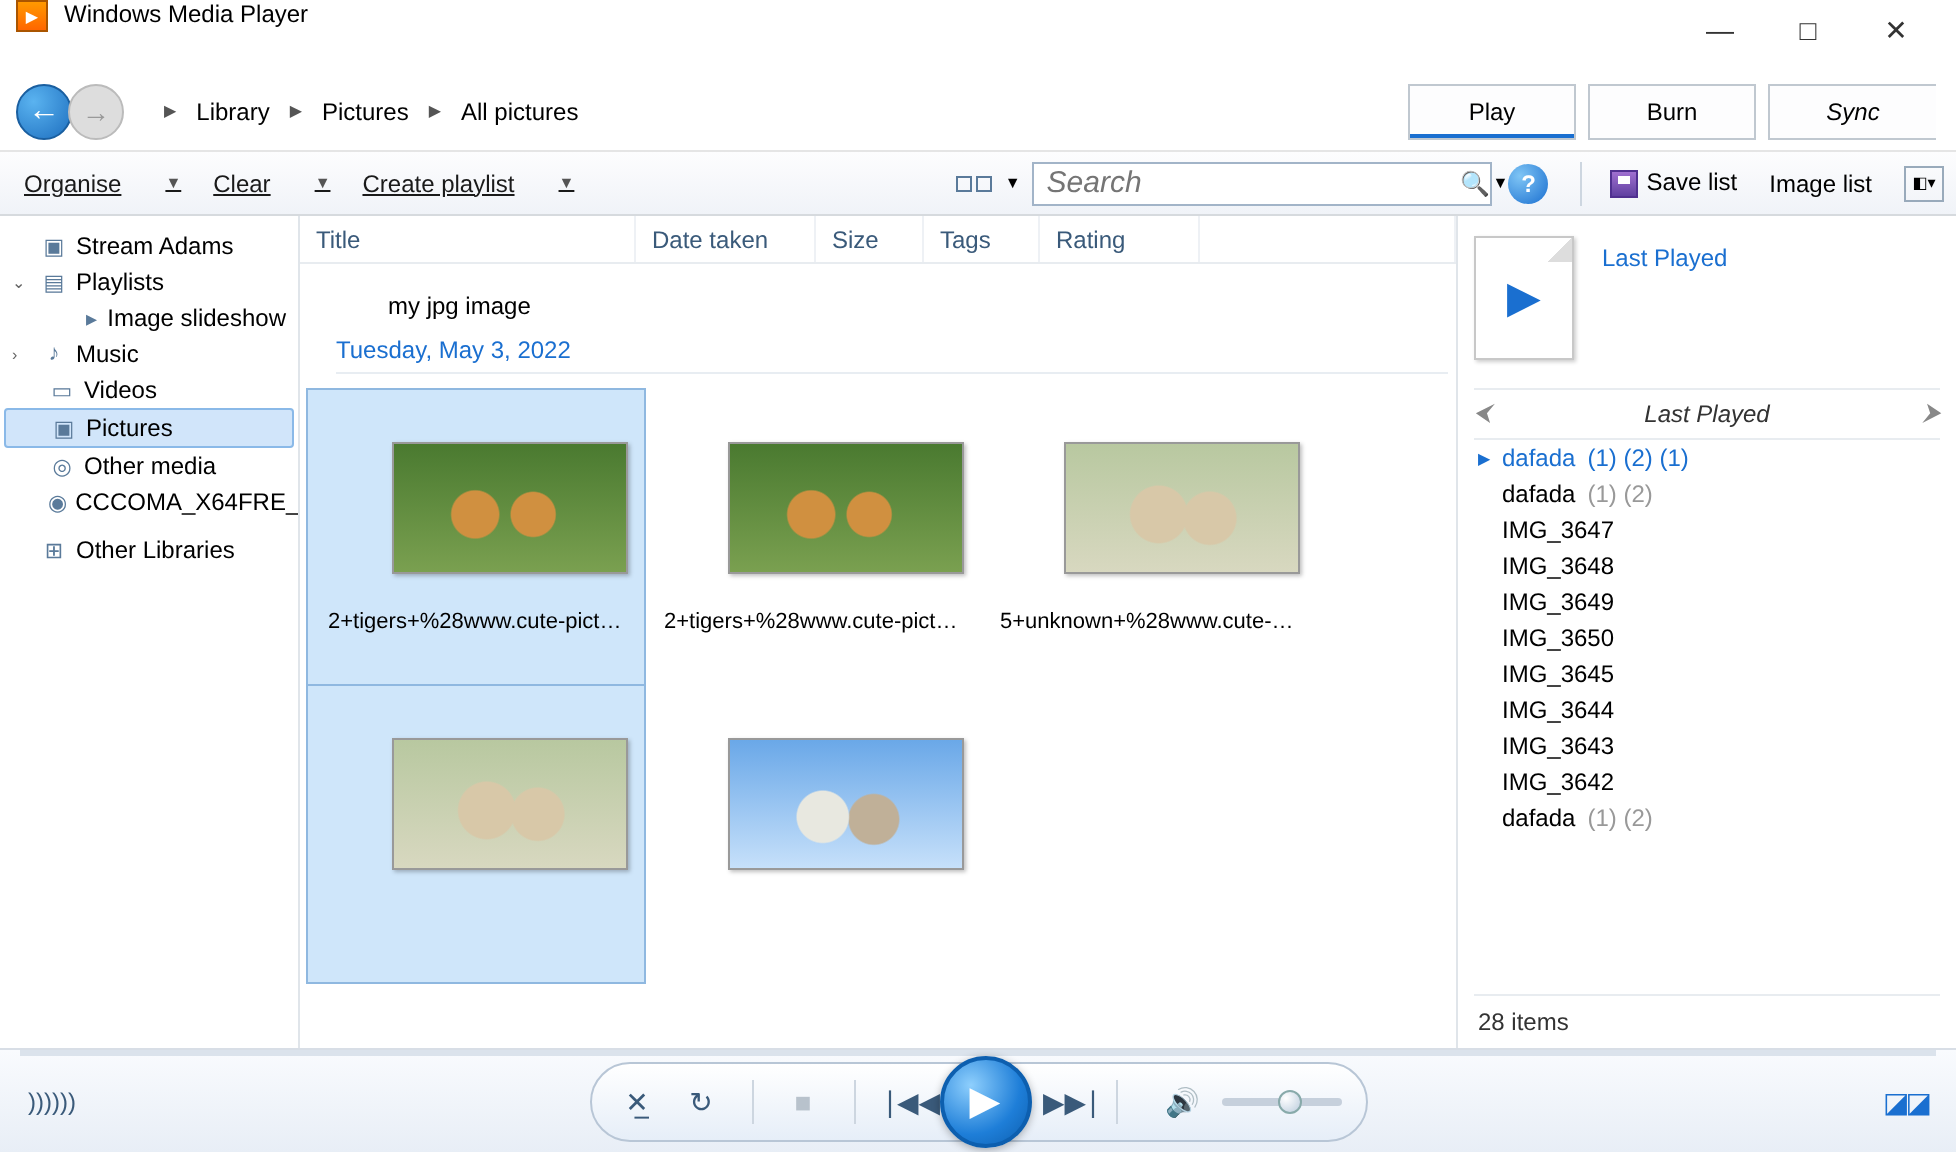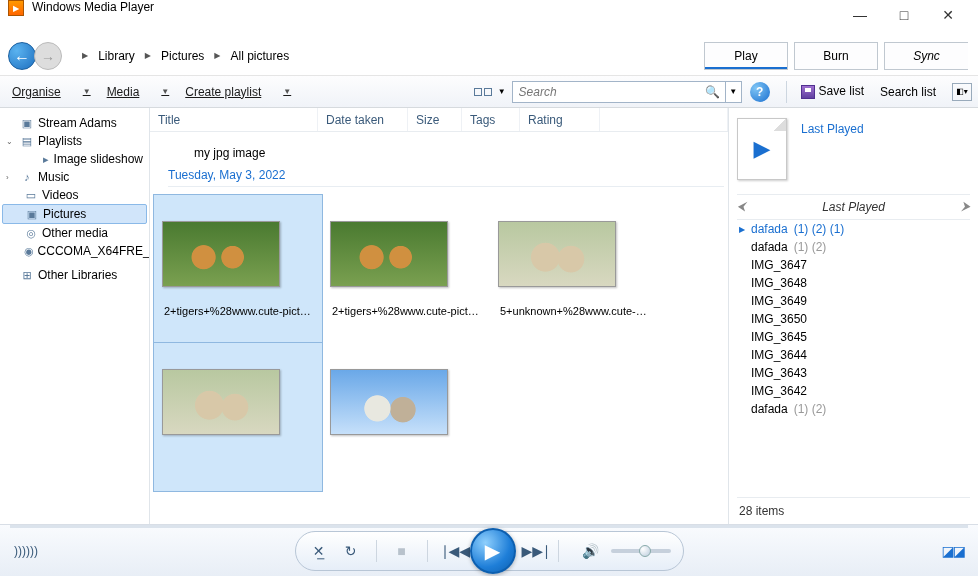--- a/index.html
+++ b/index.html
@@ -23,21 +23,21 @@
     .mode-tabs { display:flex; gap:6px; margin-right:2px; }
     .mode-tab { width:84px; height:28px; display:flex; align-items:center; justify-content:center; border:1px solid #c0c8d0; background:#fdfdfe; font-size:12px; }
     .mode-tab:last-child { border-right:none;font-style:italic; }
     .mode-tab.active { box-shadow: inset 0 -2px 0 #1a6fd0; }
     
     
     .toolbar { height:32px; background:linear-gradient(#fdfdfe,#f0f3f8); border-bottom:1px solid #d6dade; display:flex; align-items:center; padding:0 6px; gap:4px; }
     .tool-item { display:flex; align-items:center; gap:20px; padding:3px 6px; font-size:12px; color:#1a1a1a;text-decoration:underline; }
     .tool-item .caret { font-size:8px; color:#555; margin-left:2px; }
     .search-box { margin-left:auto; display:flex; align-items:center; border:1px solid #a2b4c8; background:#fff; height:22px; width:230px; }
-    .search-box input { border:none; outline:none; flex:1; font-size:12px; font-style:italic; color:#ec4899; padding:0 6px; }
+    .search-box input { border:none; outline:none; flex:1; font-size:15px; font-style:italic; color:#ec4899; padding:0 6px; }
     .search-btn { width:24px; display:flex; align-items:center; justify-content:center; color:#1a6fd0; }
     .search-caret { width:16px; border-left:1px solid #a2b4c8; display:flex; align-items:center; justify-content:center; height:100%; font-size:8px; }
     .help-btn { width:20px; height:20px; border-radius:50%; background:radial-gradient(circle at 30% 30%, #7fc5f5,#1a6fd0); color:#fff; display:flex; align-items:center; justify-content:center; font-size:12px; font-weight:bold; margin:0 8px; }
     .save-list, .clear-list { padding:3px 6px; font-size:12px; }
     .save-icon { width:14px; height:14px; background:linear-gradient(#a070d0,#6040a0); border:1px solid #503090; display:inline-block; margin-right:4px; vertical-align:middle; position:relative; }
     .save-icon::after{content:""; position:absolute; top:2px; left:3px; right:3px; height:4px; background:#fff;}
     .panel-toggle { width:20px; height:18px; border:1px solid #9ab; margin-left:6px; display:flex; align-items:center; justify-content:center; font-size:8px; }
     
     
     .middle { flex:1; display:flex; min-height:0; }
@@ -53,21 +53,21 @@
     .tree-spacer { height:6px; }
     
     
     .contentpane { flex:1; display:flex; flex-direction:column; min-width:0; }
     .col-headers { height:24px; border-bottom:1px solid #e8ecf0; display:flex; align-items:center; color:#3a5a7a; font-size:12px; }
     .col { padding:0 8px; border-right:1px solid #eef1f5; height:100%; display:flex; align-items:center;text-align:right; }
     .content-body { flex:1; overflow:auto; padding:0 4px; }
     .group-lbl { font-size:12px; margin:14px 0 6px 40px; }
     .group-date { color:#1a6fd0; margin:8px 0 8px 14px; border-bottom:1px solid #e8edf2; padding-bottom:4px; font-size:12px; }
     .thumb-grid { display:flex; flex-wrap:wrap; }
-    .thumb { width:168px; height:148px; margin:0; padding:8px; display:flex; flex-direction:column; align-items:flex-start; justify-content:center; gap:18px; }
+    .thumb { width:168px; height:148px; margin:0; padding:8px; display:flex; flex-direction:column; align-items:flex-end; justify-content:center; gap:18px; }
     .thumb.selected { background:#cfe6fa; outline:1px solid #8fb8e0; }
     .thumb-img { width:118px; height:66px; border:1px solid #999; box-shadow:1px 1px 2px rgba(0,0,0,.25); background:linear-gradient(135deg,#86a060,#b6c07a); position:relative; overflow:hidden; }
     .thumb-img.tigers::after { content:""; position:absolute; inset:0; background:
       radial-gradient(circle at 35% 55%, #d09040 14%, transparent 15%),
       radial-gradient(circle at 60% 55%, #d09040 14%, transparent 15%),
       linear-gradient(#4a7a30,#7aa050); }
     .thumb-img.cubs { background:linear-gradient(#b8c8a0,#d8d8c0); }
     .thumb-img.cubs::after { content:""; position:absolute; inset:0; background:
       radial-gradient(circle at 40% 55%, #d8c8a8 18%, transparent 19%),
       radial-gradient(circle at 62% 58%, #d8c8a8 16%, transparent 17%); }
@@ -143,21 +143,21 @@
     <div class="mode-tab">Sync</div>
   </div>
 </div>
 
 <div class="toolbar">
   <div class="tool-item">
       <span>Organise</span>
       <span class="caret">▼</span>
     </div>
   <div class="tool-item">
-      <span>Media</span>
+      <span>Clear</span>
       <span class="caret">▼</span>
     </div>
   <div class="tool-item">
       <span>Create playlist</span>
       <span class="caret">▼</span>
     </div>
 
   <div style="margin-left:auto; display:flex; align-items:center;">
     <div class="views-icon">
         <span class="vi-box"></span>
@@ -166,21 +166,21 @@
     <span class="caret" style="font-size:8px;margin-right:6px;">▼</span>
     <div class="search-box">
       <input placeholder="Search" style="">
       <div class="search-btn">🔍</div>
       <div class="search-caret">▼</div>
     </div>
     <div class="help-btn">?</div>
   </div>
   <div class="sep"></div>
   <div class="save-list"><span class="save-icon"></span><span>Save list</span></div>
-  <div class="clear-list">Search list</div>
+  <div class="clear-list">Image list</div>
   <div class="panel-toggle">◧▾</div>
 </div>
 
 <div class="middle">
 
   <div class="navtree">
     <div class="tree-item">
         <span class="tree-caret"></span>
         <span class="tree-icon">▣</span>
         <span>Stream Adams</span>

